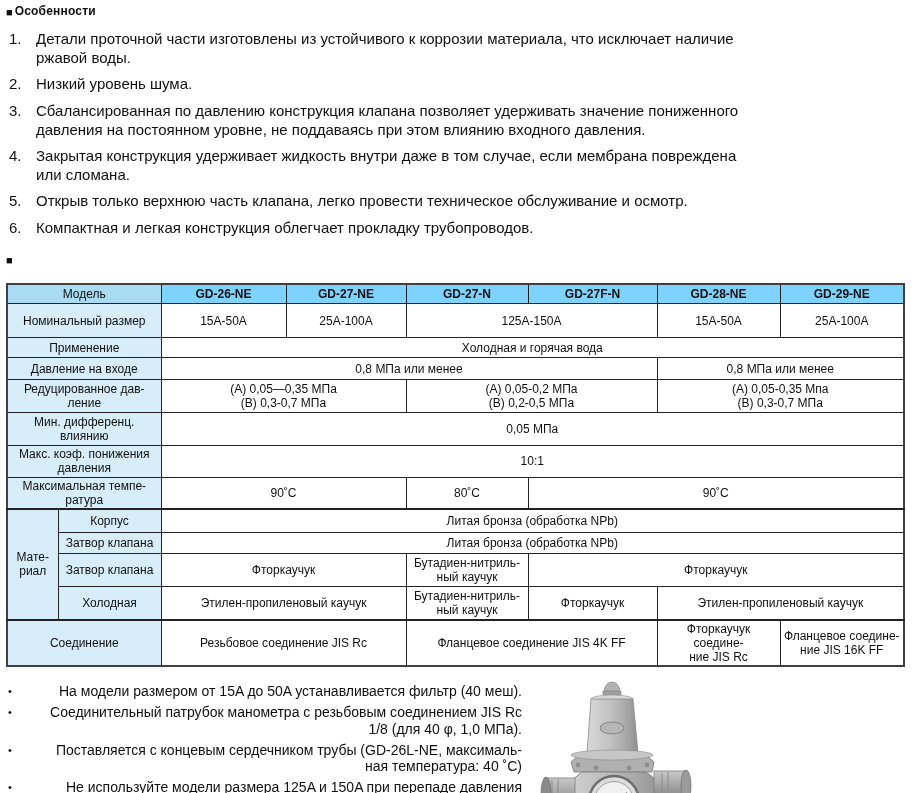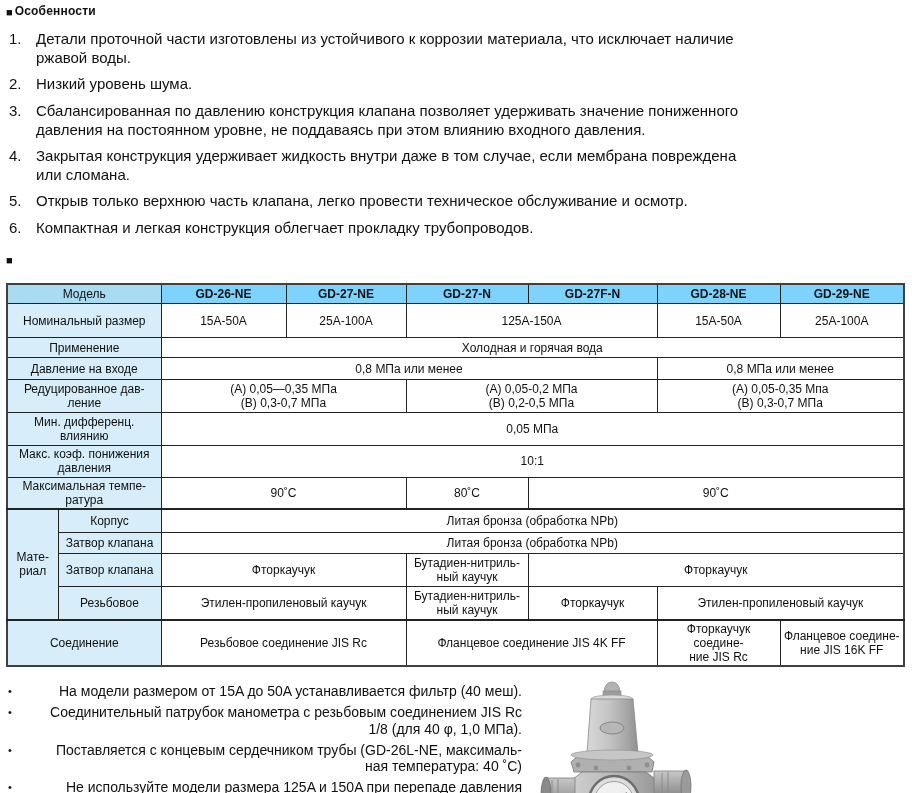--- a/index.html
+++ b/index.html
@@ -165,21 +165,21 @@
           <td colspan="6">Литая бронза (обработка NPb)</td>
         </tr>
         <tr style="height:33px">
           <td class="l">Затвор клапана</td>
           <td colspan="2">Фторкаучук</td>
           <td>Бутадиен-нитриль-
 ный каучук</td>
           <td colspan="3">Фторкаучук</td>
         </tr>
         <tr style="height:33px">
-          <td class="l">Резьбовое</td>
+          <td class="l">Холодная</td>
           <td colspan="2">Этилен-пропиленовый каучук</td>
           <td>Бутадиен-нитриль-
 ный каучук</td>
           <td>Фторкаучук</td>
           <td colspan="2">Этилен-пропиленовый каучук</td>
         </tr>
         <tr class="thick" style="height:37px">
           <td class="l" colspan="2">Соединение</td>
           <td colspan="2">Резьбовое соединение JIS Rc</td>
           <td colspan="2">Фланцевое соединение JIS 4K FF</td>

